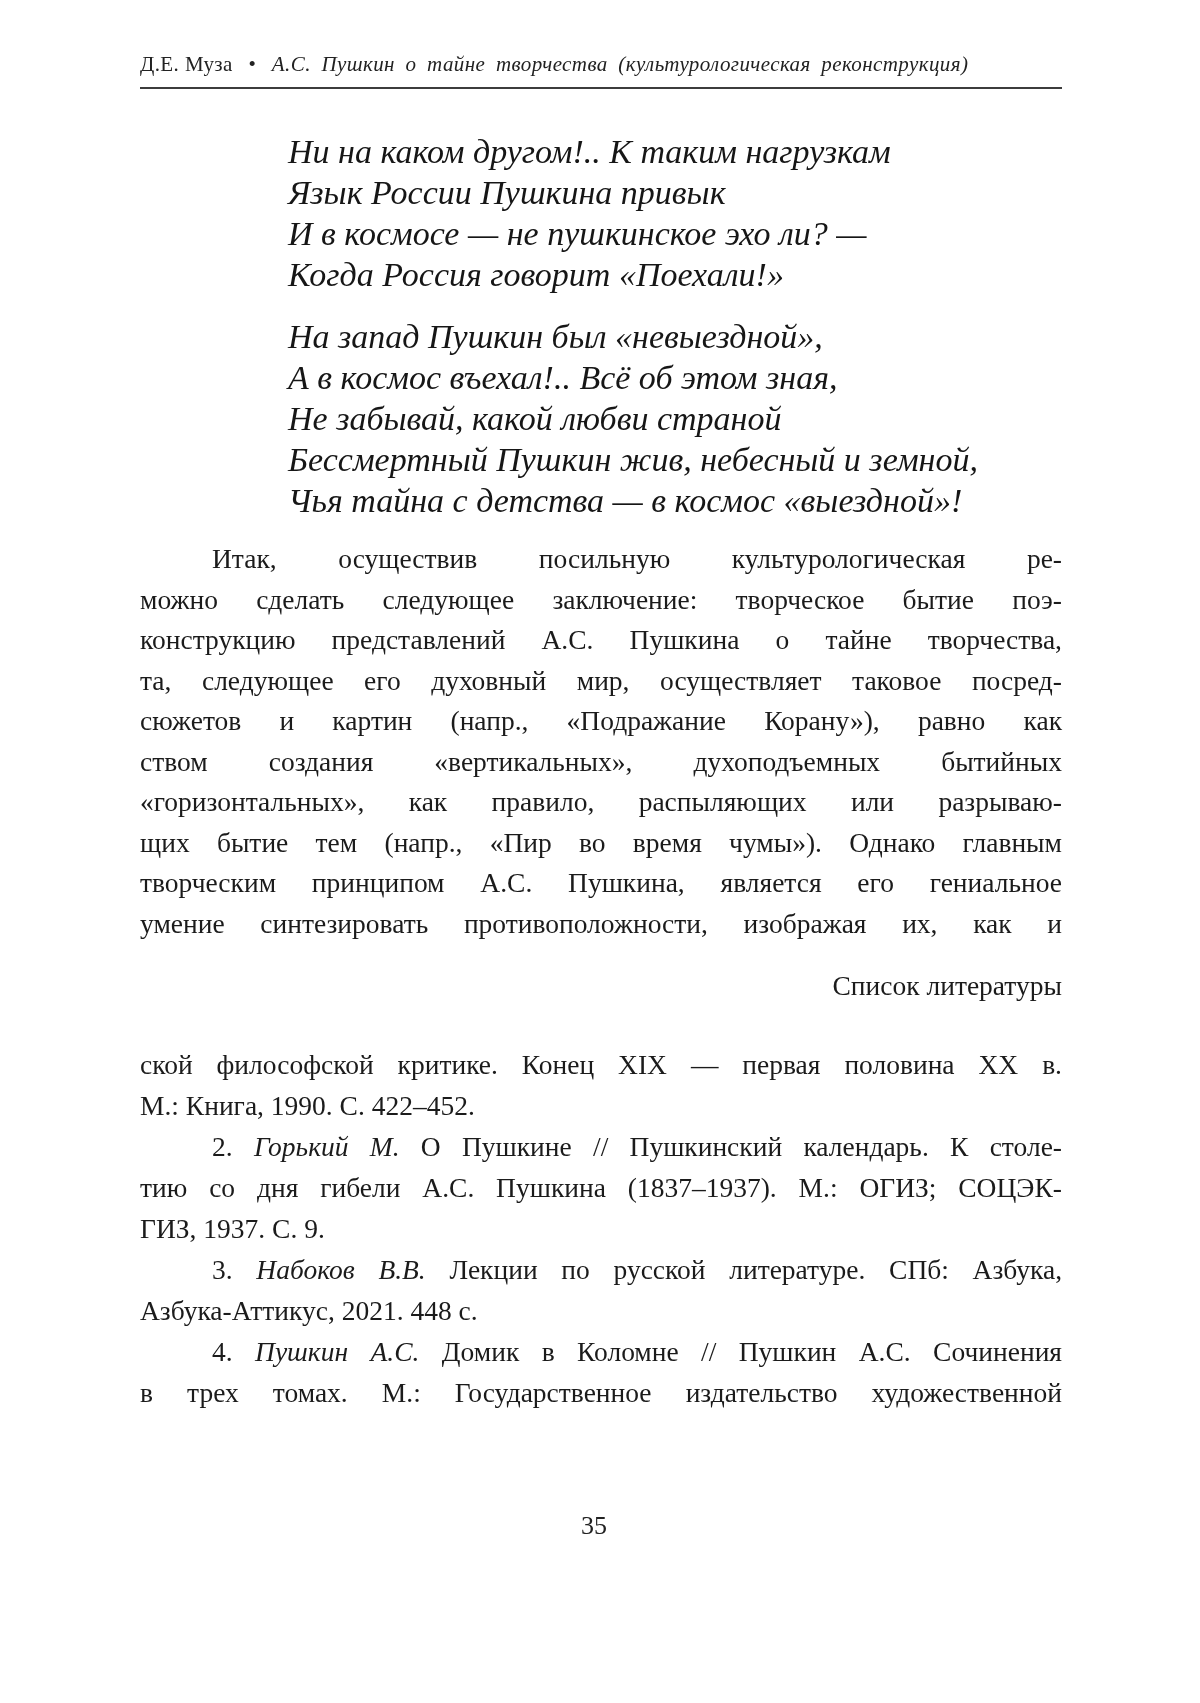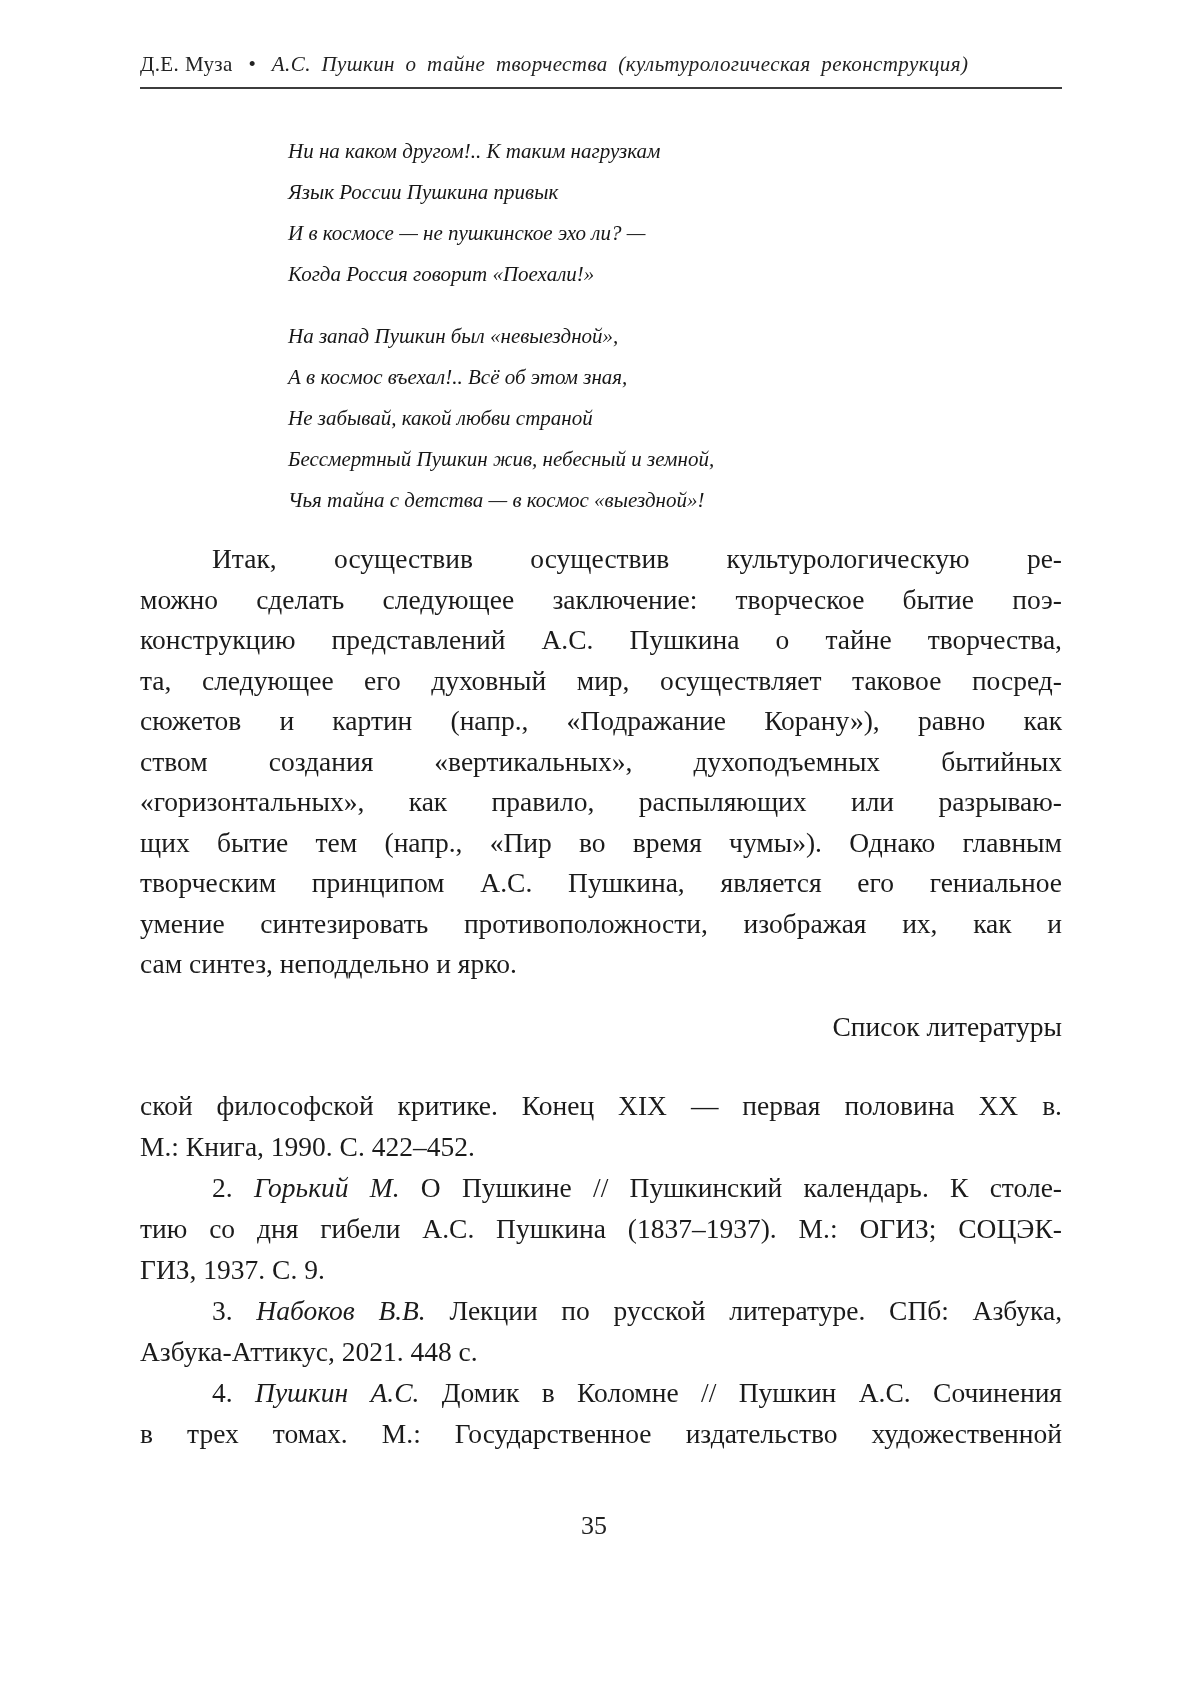--- a/index.html
+++ b/index.html
@@ -28,21 +28,21 @@
     border: none;
     border-bottom: 2px solid #3c3c3c;
     margin-top: 10px;
   }
 
   
   .poem {
     margin-top: 42px;
     padding-left: 148px;
     font-style: italic;
-    font-size: 21px;
+    font-size: 34px;
     line-height: 41px;
     color: #161616;
   }
   .stanza + .stanza { margin-top: 21px; }
 
   
   .para {
     margin-top: 18px;
     font-size: 27.5px;
     line-height: 40.5px;
@@ -96,31 +96,30 @@
     <div class="stanza">
       <div>На запад Пушкин был «невыездной»,</div>
       <div>А в космос въехал!.. Всё об этом зная,</div>
       <div>Не забывай, какой любви страной</div>
       <div>Бессмертный Пушкин жив, небесный и земной,</div>
       <div>Чья тайна с детства — в космос «выездной»!</div>
     </div>
   </div>
 
   <div class="para">
-    <div class="jline indent">Итак, осуществив осуществив культурологическую ре-</div>
+    <div class="jline indent">Итак, осуществив посильную культурологическая ре-</div>
     <div class="jline">можно сделать следующее заключение: творческое бытие поэ-</div>
     <div class="jline">конструкцию представлений А.С. Пушкина о тайне творчества,</div>
     <div class="jline">та, следующее его духовный мир, осуществляет таковое посред-</div>
     <div class="jline">сюжетов и картин (напр., «Подражание Корану»), равно как</div>
     <div class="jline">ством создания «вертикальных», духоподъемных бытийных</div>
     <div class="jline">«горизонтальных», как правило, распыляющих или разрываю-</div>
     <div class="jline">щих бытие тем (напр., «Пир во время чумы»). Однако главным</div>
     <div class="jline">творческим принципом А.С. Пушкина, является его гениальное</div>
     <div class="jline">умение синтезировать противоположности, изображая их, как и</div>
-    <div class="jline lastline">сам синтез, неподдельно и ярко.</div>
   </div>
 
   <div class="bib-heading">Список литературы</div>
 
   <div class="refs">
 
     <div>
       <div class="jline">ской философской критике. Конец XIX — первая половина XX в.</div>
       <div class="jline lastline">М.: Книга, 1990. С. 422–452.</div>
     </div>

